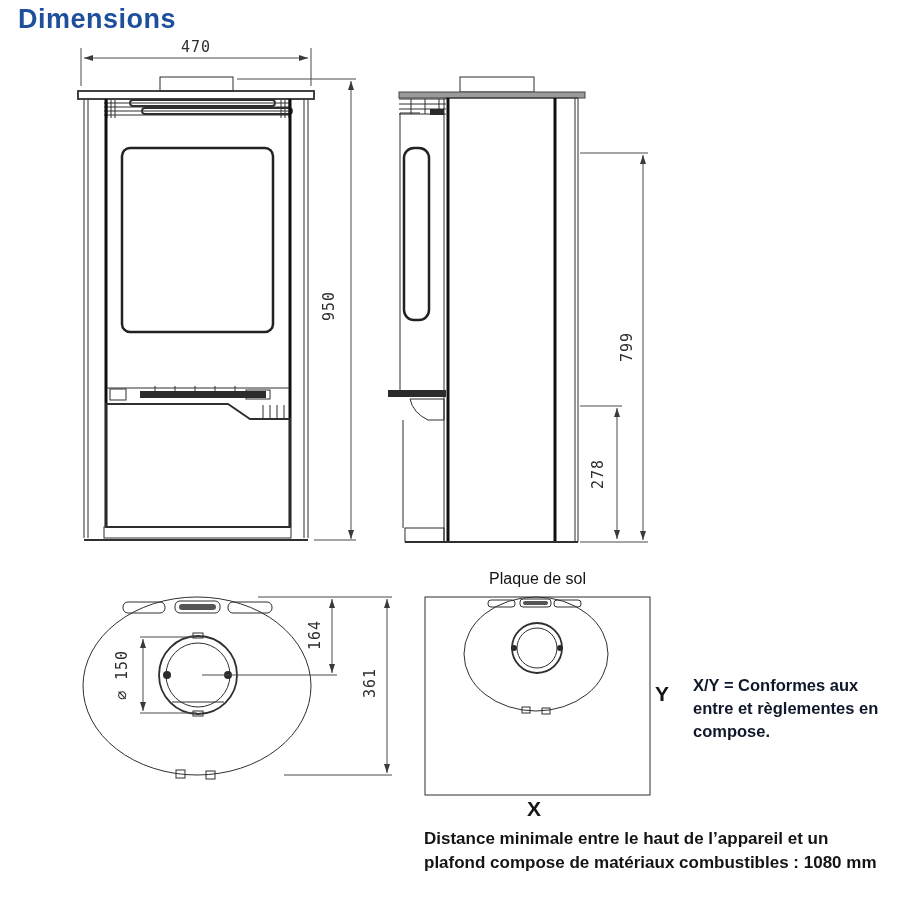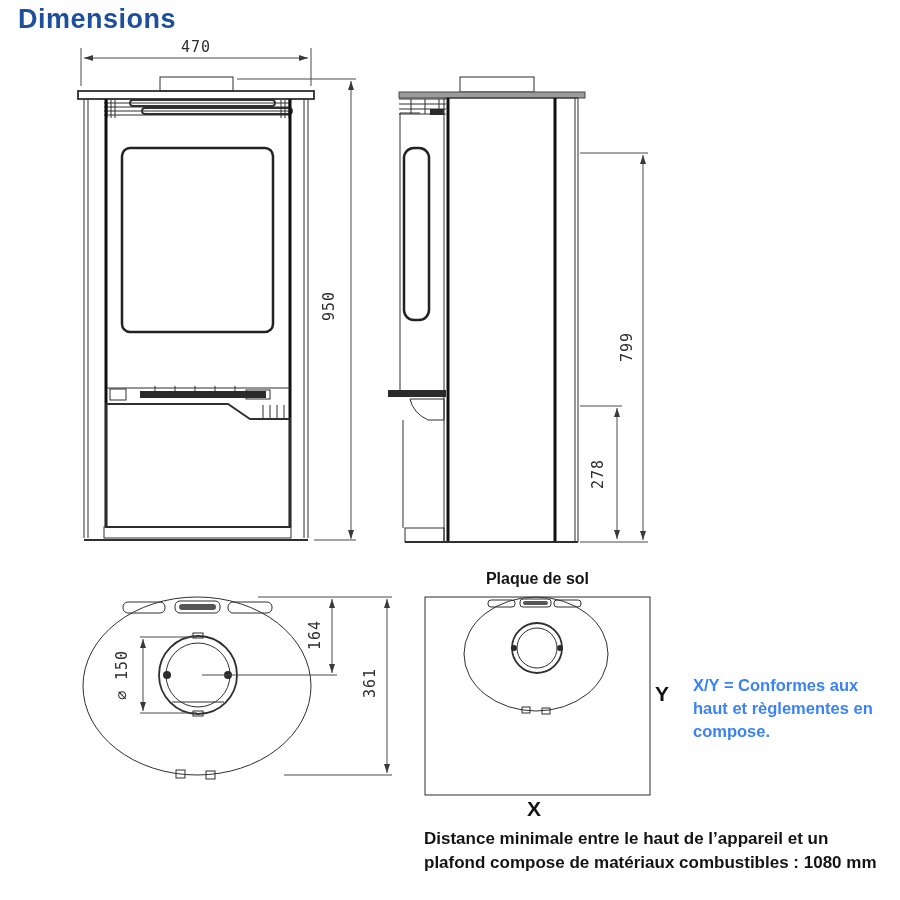--- a/index.html
+++ b/index.html
@@ -1,24 +1,24 @@
 <!DOCTYPE html>
 <html><head>
 <meta charset="utf-8">
 <style>
   html,body{margin:0;padding:0;background:#ffffff;}
   #page{position:relative;width:900px;height:900px;background:#ffffff;overflow:hidden;
         font-family:"Liberation Sans",sans-serif;}
   #drawing{position:absolute;left:0;top:0;}
   .abs{position:absolute;}
   #page-title{left:18px;top:4px;font-size:27px;font-weight:bold;color:#1e4f9c;letter-spacing:0.5px;text-align:center;}
-  #plaque-title{left:425px;top:570px;width:225px;text-align:center;font-size:16px;font-weight:bold;color:#141414;}
+  #plaque-title{left:425px;top:570px;width:225px;text-align:center;font-size:16px;font-weight:normal;color:#141414;}
   #y-label{left:655px;top:682px;font-size:21px;font-weight:bold;color:#141414;}
   #x-label{left:527px;top:797px;font-size:21px;font-weight:bold;color:#141414;}
-  #xy-note{left:693px;top:674px;width:200px;font-size:16.5px;font-weight:bold;color:#3b82f6;line-height:23px;}
+  #xy-note{left:693px;top:674px;width:200px;font-size:16.5px;font-weight:bold;color:#0f172a;line-height:23px;}
   #clearance-note{left:424px;top:827px;width:480px;font-size:17px;font-weight:bold;color:#141414;line-height:24px;}
   
   .ln{stroke:#2f2f2f;stroke-width:1;fill:none;}
   .ln2{stroke:#2f2f2f;stroke-width:1.8;fill:none;}
   .thk{stroke:#101010;stroke-width:3;fill:none;}
   .win{stroke:#222;stroke-width:2.5;fill:none;}
   .dim{stroke:#4a4a4a;stroke-width:1;fill:none;}
   .dimtxt{font-family:"DejaVu Sans Mono",monospace;font-size:15px;fill:#2e2e2e;letter-spacing:1px;}
   .darkfill{fill:#2b2b2b;stroke:none;}
   .grayfill{fill:#9b9b9b;stroke:#444;stroke-width:1;}
@@ -227,21 +227,21 @@
   <div class="abs" id="page-title">Dimensions</div>
 
   <div class="abs" id="plaque-title">Plaque de sol</div>
 
   <div class="abs" id="y-label">Y</div>
 
   <div class="abs" id="x-label">X</div>
 
   <div class="abs" id="xy-note">
     <div>X/Y = Conformes aux</div>
-    <div>haut et règlementes en</div>
+    <div>entre et règlementes en</div>
     <div>compose.</div>
   </div>
 
   <div class="abs" id="clearance-note">
     <div>Distance minimale entre le haut de l’appareil et un</div>
     <div>plafond compose de matériaux combustibles : 1080 mm</div>
   </div>
 
 </div>
 

